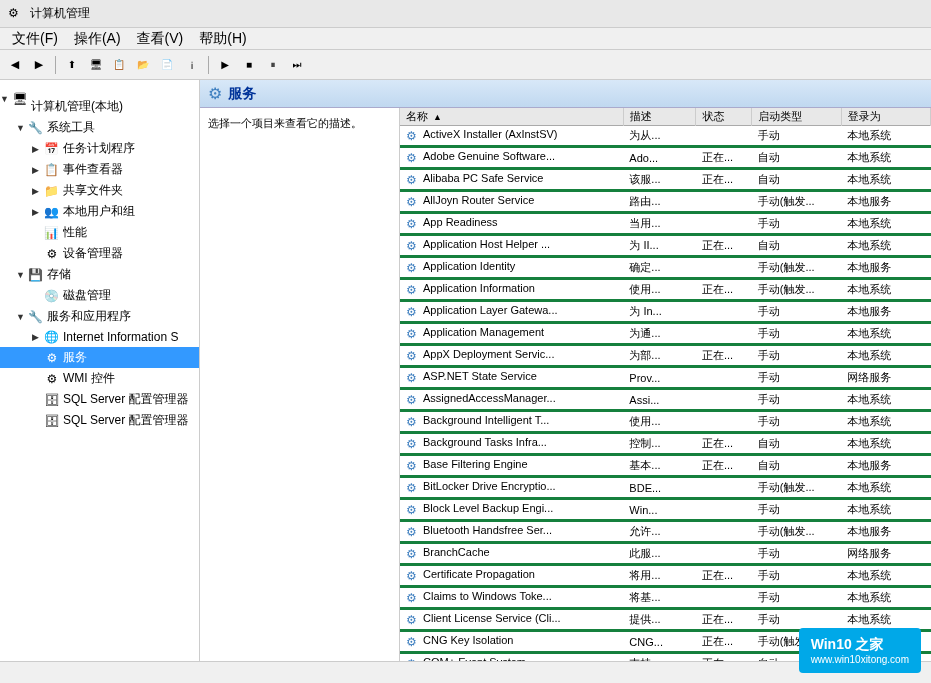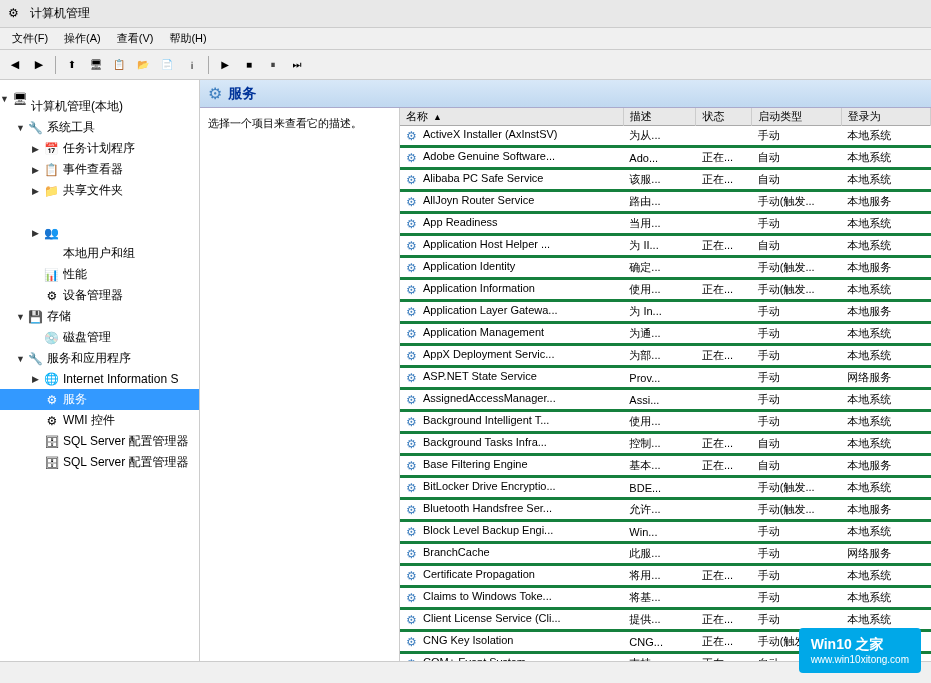--- a/index.html
+++ b/index.html
@@ -36,21 +36,21 @@
       background: #f0f0f0;
       border-bottom: 1px solid #ccc;
       display: flex;
       align-items: center;
       height: 22px;
       padding: 0 4px;
     }
     .menu-item {
       padding: 2px 8px;
       cursor: pointer;
-      font-size: 11px;
+      font-size: 14px;
     }
 
     
     .toolbar {
       background: #f0f0f0;
       border-bottom: 1px solid #ccc;
       display: flex;
       align-items: center;
       height: 30px;
       padding: 0 4px;
@@ -287,21 +287,21 @@
           <span style="overflow: hidden; text-overflow: ellipsis;">事件查看器</span>
         </div>
         <div class="sidebar-item" style="padding-left: 32px;">
           <span class="tree-arrow" style="font-size: 9px; color: rgb(51, 51, 51);">▶</span>
           <span class="sidebar-icon" style="font-size: 12px;">📁</span>
           <span style="overflow: hidden; text-overflow: ellipsis;">共享文件夹</span>
         </div>
         <div class="sidebar-item" style="padding-left: 32px;">
           <span class="tree-arrow" style="font-size: 9px; color: rgb(51, 51, 51);">▶</span>
           <span class="sidebar-icon" style="font-size: 12px;">👥</span>
-          <span style="overflow: hidden; text-overflow: ellipsis; margin-top: 42px;">本地用户和组</span>
+          <span style="overflow: hidden; text-overflow: ellipsis;">本地用户和组</span>
         </div>
         <div class="sidebar-item" style="padding-left: 32px;">
           <span style="width: 12px; display: inline-block;"></span>
           <span class="sidebar-icon" style="font-size: 12px;">📊</span>
           <span style="overflow: hidden; text-overflow: ellipsis;">性能</span>
         </div>
         <div class="sidebar-item" style="padding-left: 32px;">
           <span style="width: 12px; display: inline-block;"></span>
           <span class="sidebar-icon" style="font-size: 12px;">⚙</span>
           <span style="overflow: hidden; text-overflow: ellipsis;">设备管理器</span>
@@ -490,32 +490,32 @@
                 <td class="col-login">本地服务</td>
               </tr>
               <tr>
                 <td class="col-name"><span class="svc-icon" style="font-size: 12px; color: rgb(64, 128, 192);">⚙</span><span>BitLocker Drive Encryptio...</span></td>
                 <td class="col-desc">BDE...</td>
                 <td class="col-status"></td>
                 <td class="col-start">手动(触发...</td>
                 <td class="col-login">本地系统</td>
               </tr>
               <tr>
+                <td class="col-name"><span class="svc-icon" style="font-size: 12px; color: rgb(64, 128, 192);">⚙</span><span>Block Level Backup Engi...</span></td>
+                <td class="col-desc">Win...</td>
+                <td class="col-status"></td>
+                <td class="col-start">手动</td>
+                <td class="col-login">本地系统</td>
+              </tr>
+              <tr>
                 <td class="col-name"><span class="svc-icon" style="font-size: 12px; color: rgb(64, 128, 192);">⚙</span><span>Bluetooth Handsfree Ser...</span></td>
                 <td class="col-desc">允许...</td>
                 <td class="col-status"></td>
                 <td class="col-start">手动(触发...</td>
                 <td class="col-login">本地服务</td>
-              </tr>
-              <tr>
-                <td class="col-name"><span class="svc-icon" style="font-size: 12px; color: rgb(64, 128, 192);">⚙</span><span>Block Level Backup Engi...</span></td>
-                <td class="col-desc">Win...</td>
-                <td class="col-status"></td>
-                <td class="col-start">手动</td>
-                <td class="col-login">本地系统</td>
               </tr>
               <tr>
                 <td class="col-name"><span class="svc-icon" style="font-size: 12px; color: rgb(64, 128, 192);">⚙</span><span>BranchCache</span></td>
                 <td class="col-desc">此服...</td>
                 <td class="col-status"></td>
                 <td class="col-start">手动</td>
                 <td class="col-login">网络服务</td>
               </tr>
               <tr>
                 <td class="col-name"><span class="svc-icon" style="font-size: 12px; color: rgb(64, 128, 192);">⚙</span><span>Certificate Propagation</span></td>

